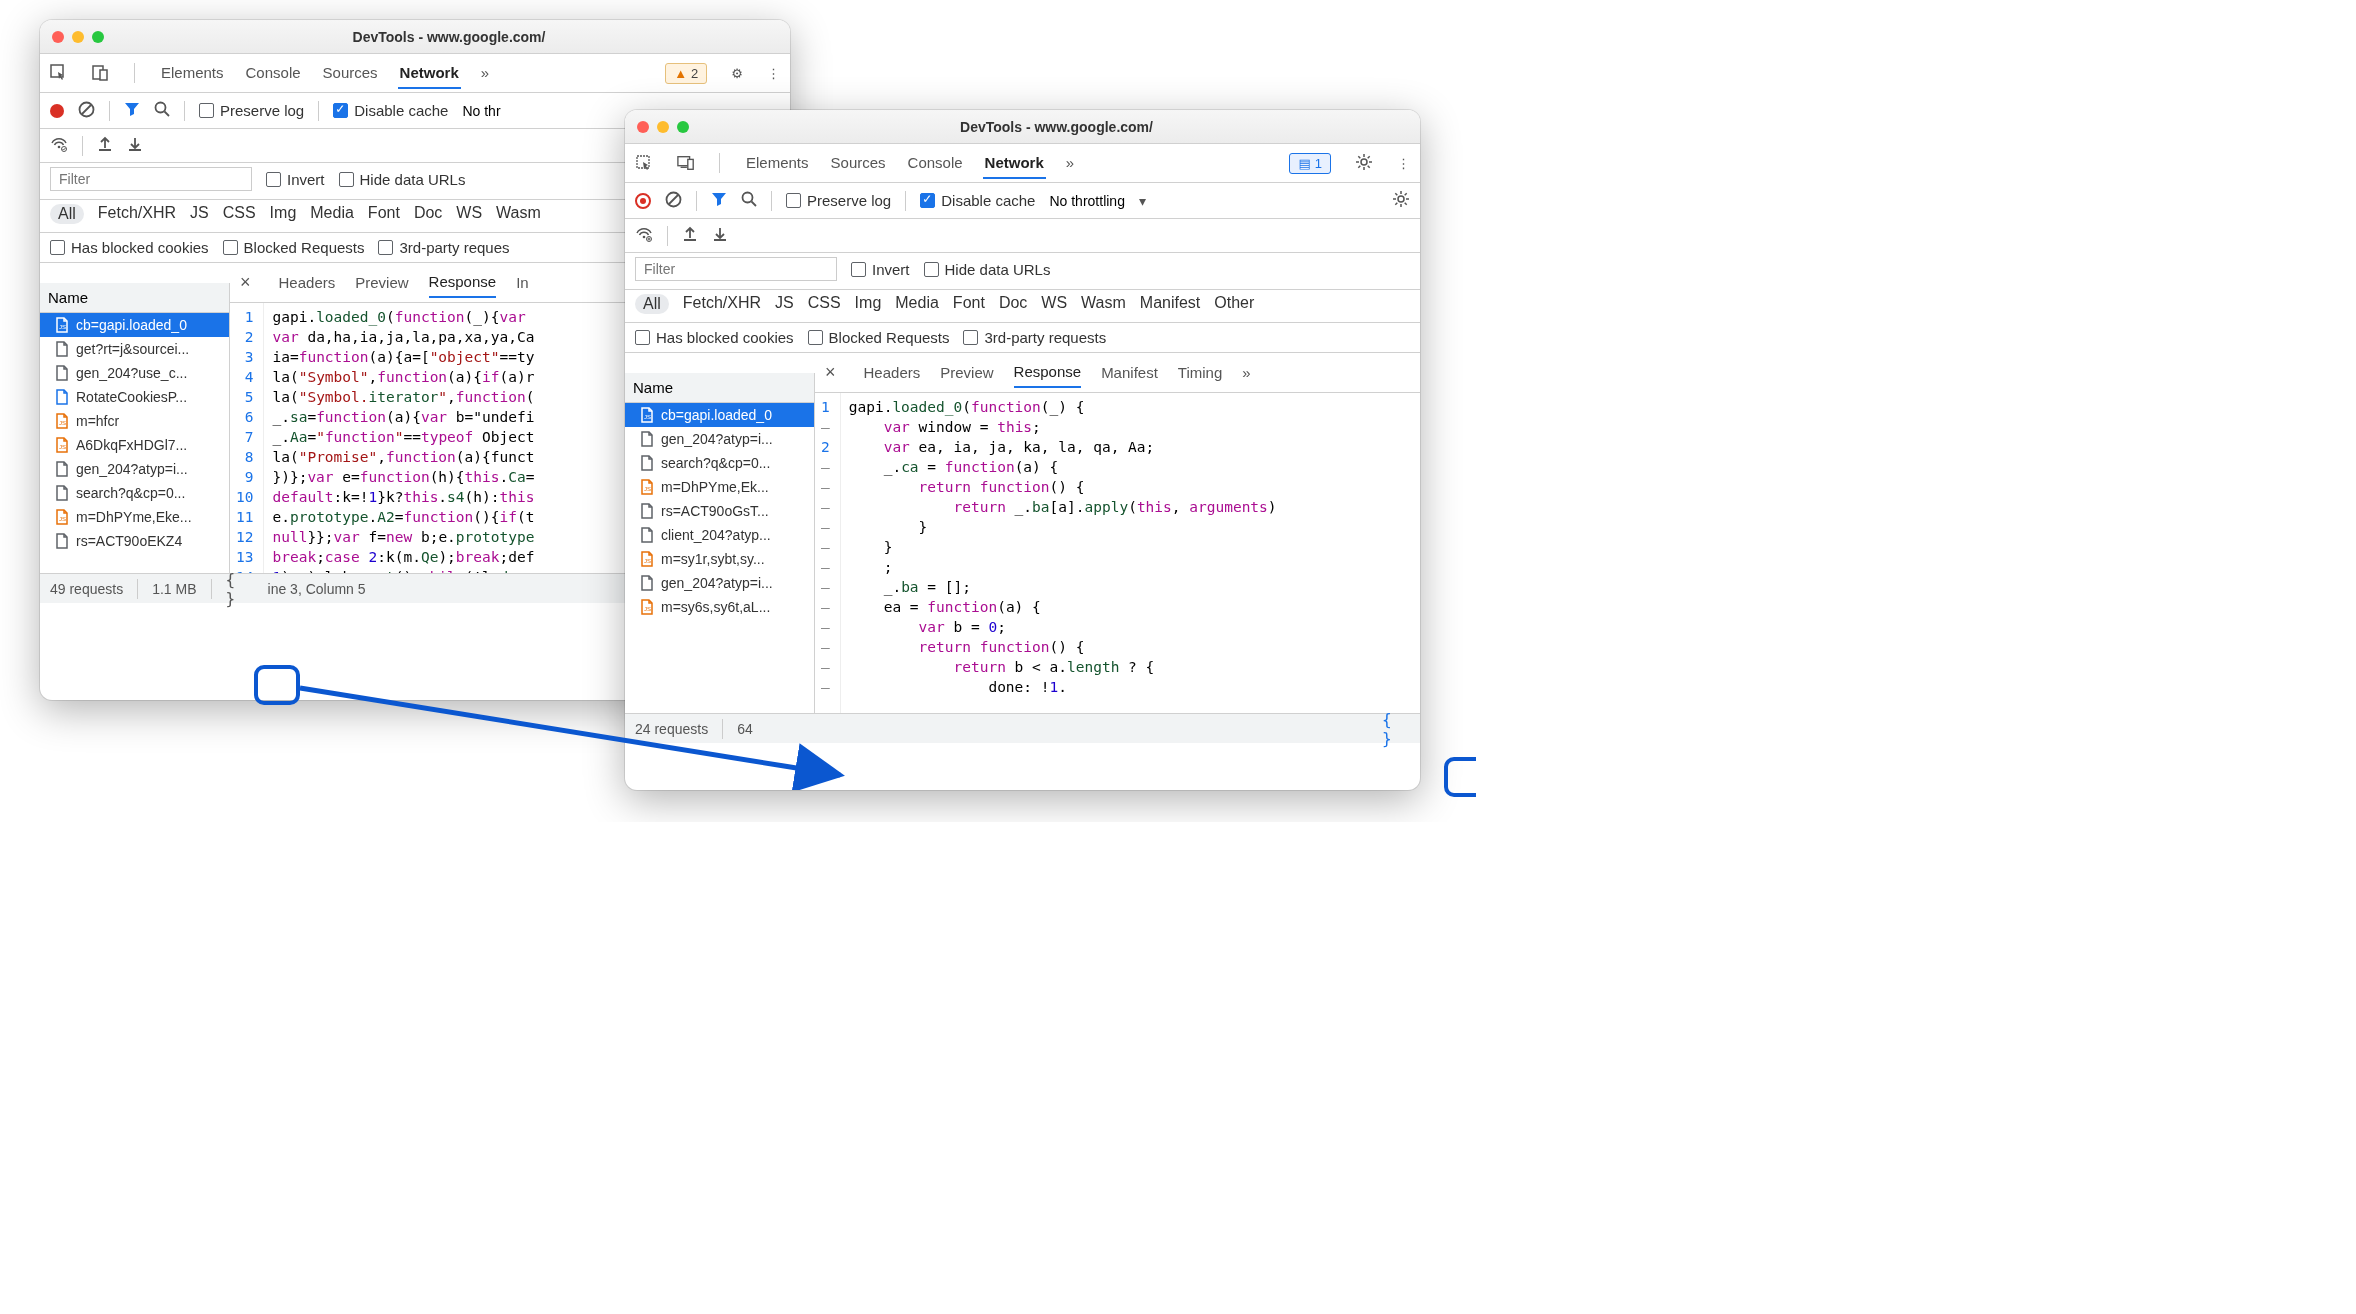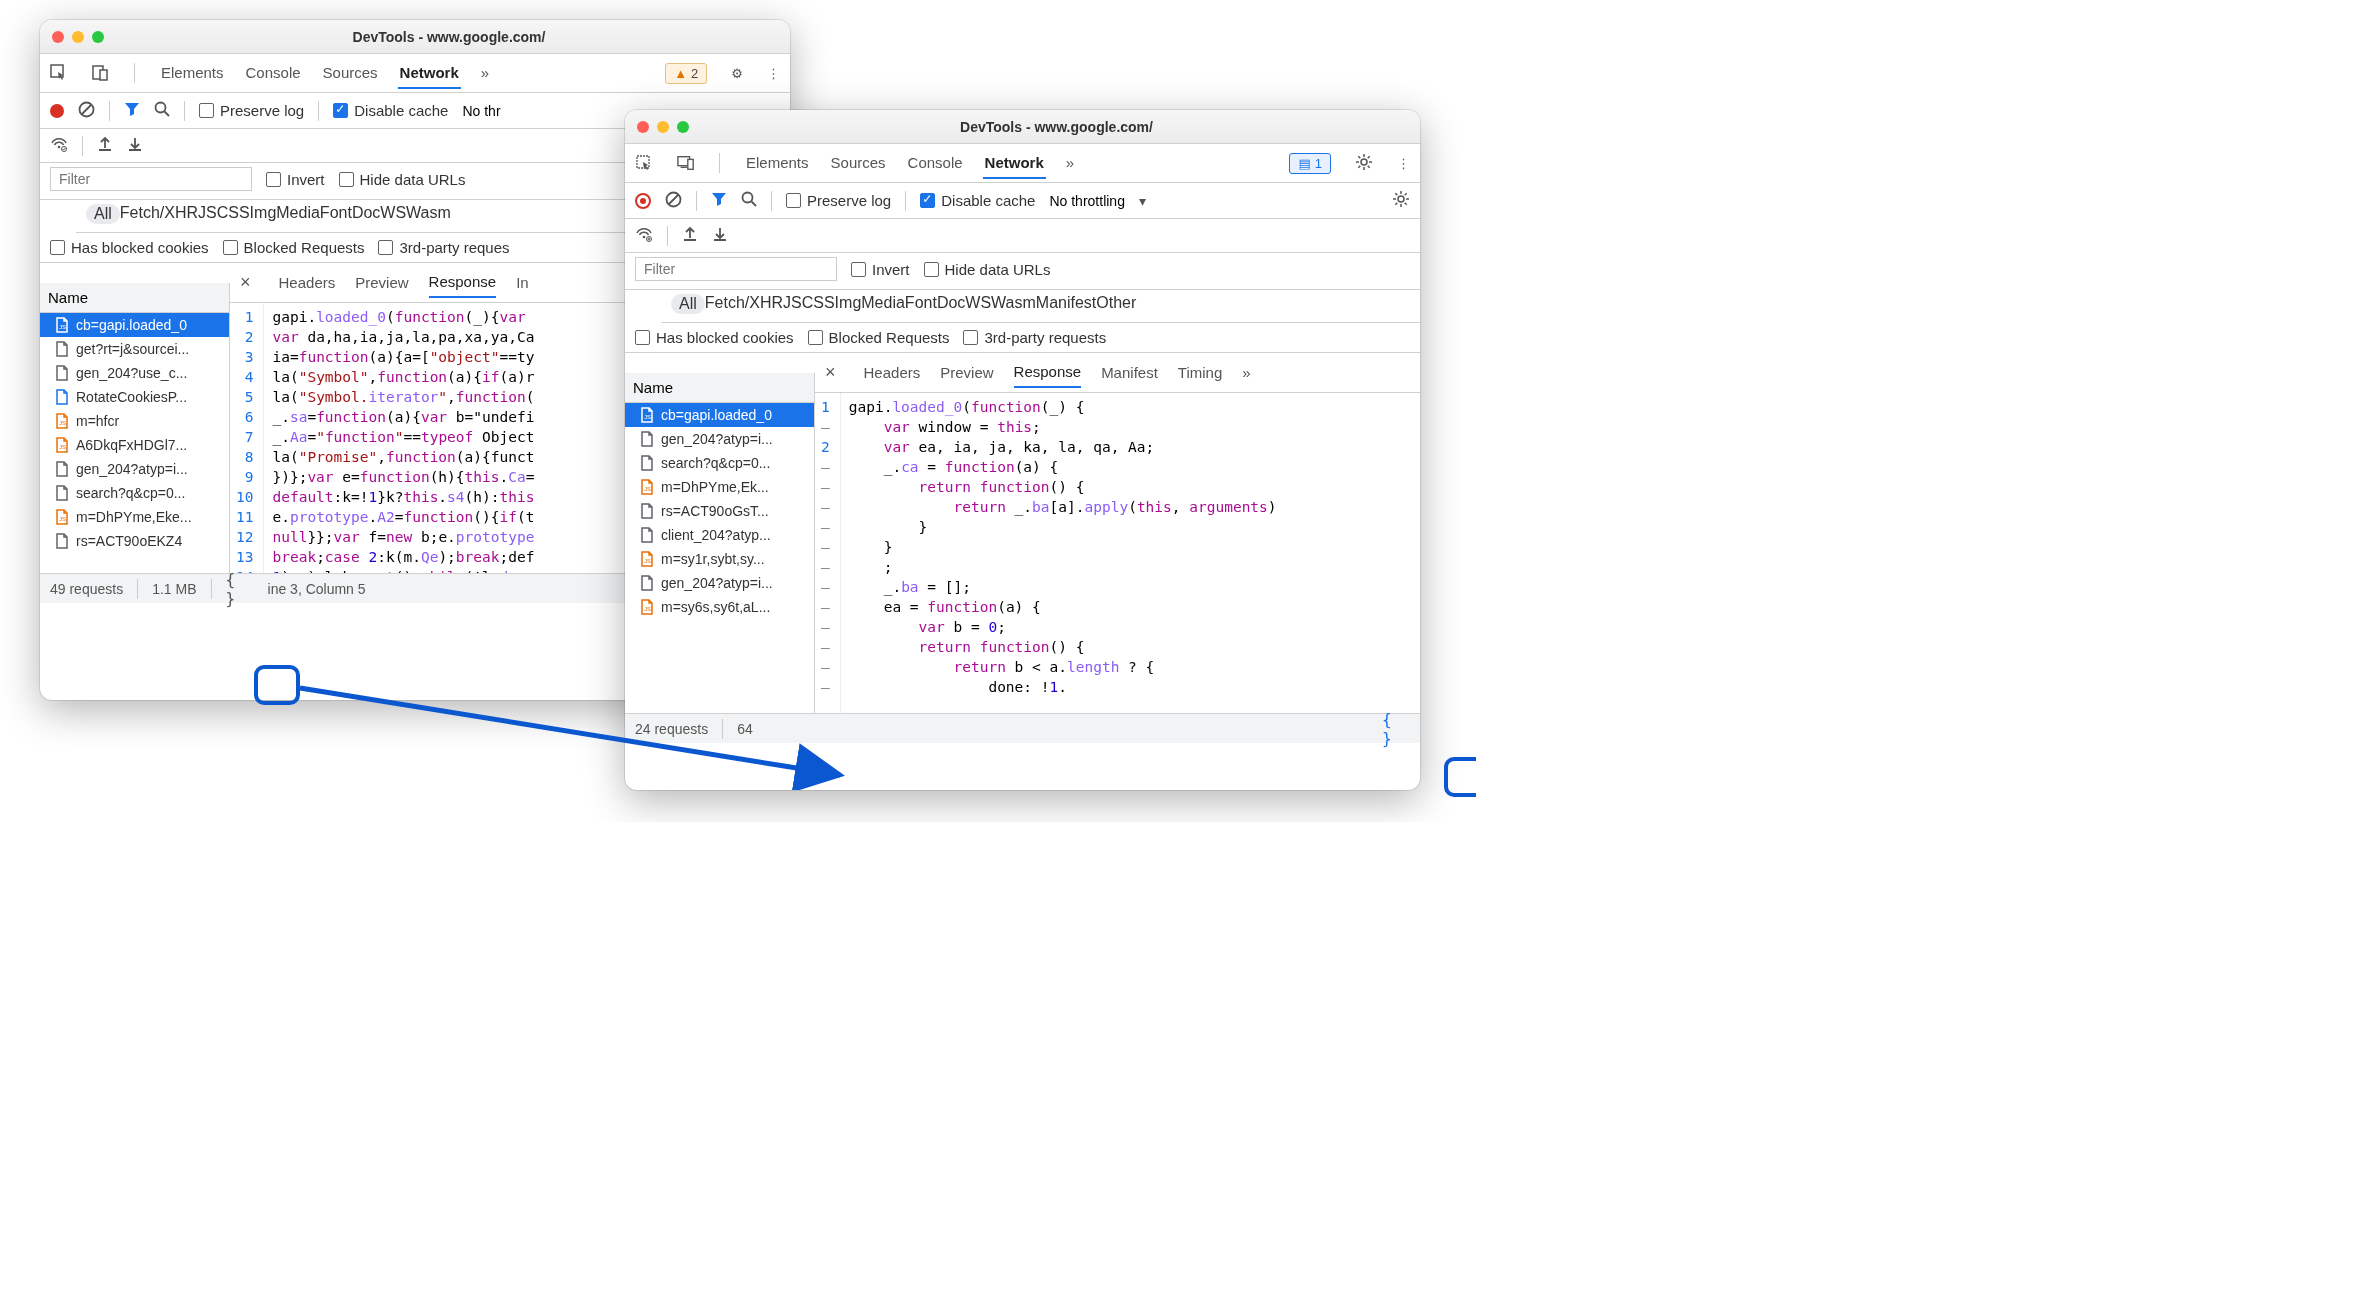--- a/index.html
+++ b/index.html
@@ -27,42 +27,42 @@
 .clear-icon, .filter-icon, .search-icon { color: #555; }
 .filter-icon.blue { color: #1a73e8; }
 .vdiv { width: 1px; height: 20px; background: #ccc; }
 .chk { display: flex; align-items: center; gap: 6px; color: #333; font-size: 15px; }
 .chkbox { width: 15px; height: 15px; border: 1.5px solid #5f6368; border-radius: 2px; }
 .chkbox.checked { background: #1a73e8; border-color: #1a73e8; position: relative; }
 .chkbox.checked::after { content:'✓'; color:#fff; font-size:12px; position:absolute; top:-2px; left:1px; }
 .netbar2 { display: flex; align-items: center; padding: 6px 10px; border-bottom: 1px solid #d0d0d0; gap: 14px; height: 34px; }
 .filterbar { display: flex; align-items: center; padding: 4px 10px 8px; border-bottom: 1px solid #d0d0d0; gap: 14px; flex-wrap: wrap; }
 .filter-input { border: 1px solid #ccc; padding: 3px 8px; width: 202px; height: 24px; font-size: 14px; }
-.filter-chips { display: flex; font-size: 16px; color: #333; flex-wrap: wrap; padding: 4px 10px 8px; border-bottom: 1px solid #d0d0d0; margin-left: 36px; }
+.filter-chips { display: flex; gap: 14px; font-size: 16px; color: #333; flex-wrap: wrap; padding: 4px 10px 8px; border-bottom: 1px solid #d0d0d0; }
 .chip { cursor: pointer; }
 .chip.active { background: #e8eaed; border-radius: 10px; padding: 1px 8px; }
 .cookie-filters { display: flex; gap: 14px; padding: 6px 10px; border-bottom: 1px solid #d0d0d0; font-size: 15px; color: #333; }
 .split { display: flex; height: calc(100% - 250px); }
 .w1 .split { height: 310px; } 
 .w2 .split { height: 360px; }
 .list-col { width: 190px; border-right: 1px solid #d0d0d0; display: flex; flex-direction: column; margin-top: 20px; }
 .list-header { padding: 6px 8px; border-bottom: 1px solid #d0d0d0; font-weight: 500; font-size: 15px; background: #f1f3f4; }
 .list { overflow: hidden; }
 .list-row { display: flex; align-items: center; gap: 6px; padding: 4px 14px; font-size: 14px; color: #333; white-space: nowrap; overflow: hidden; text-overflow: ellipsis; }
 .list-row.sel { background: #1a73e8; color: #fff; }
 .file-icon { width: 16px; height: 16px; flex-shrink: 0; }
 .detail-col { flex: 1; display: flex; flex-direction: column; }
 .detail-tabs { display: flex; align-items: center; padding: 4px 10px; border-bottom: 1px solid #d0d0d0; gap: 20px; font-size: 15px; color: #555; }
 .dtab { padding: 6px 0; cursor: pointer; }
 .dtab.active { color: #222; font-weight: 500; border-bottom: 2px solid #1a73e8; }
 .close-x { color: #555; cursor: pointer; font-size: 18px; padding-right: 8px; }
 .code-area { flex: 1; display: flex; font-family: "SF Mono", Menlo, Consolas, monospace; font-size: 14.5px; overflow: hidden; }
 .gutter { background: #fff; border-right: 1px solid #eee; color: #1a73e8; text-align: right; padding: 4px 10px 4px 6px; line-height: 20px; }
 .gutter .dash { color: #888; }
-.code { padding: 4px 8px; line-height: 20px; white-space: pre; overflow: hidden; } .str { color: #a31515; } .num { color: #1c00cf; } .prop { color: #8b5cf6; } .purple { color: #aa0d91; }
+.code { padding: 4px 8px; line-height: 20px; white-space: pre; overflow: hidden; } .str { color: #a31515; } .num { color: #1c00cf; } .prop { color: #14532d; } .purple { color: #aa0d91; }
 .statusbar { display: flex; align-items: center; padding: 4px 10px; border-top: 1px solid #d0d0d0; height: 30px; background: #f1f3f4; gap: 14px; font-size: 14px; color: #555; }
 .pretty-icon { width: 28px; height: 24px; display: flex; align-items: center; justify-content: center; font-family: monospace; font-size: 16px; color: #555; cursor: pointer; }
 .highlight-box { position: absolute; border: 4px solid #0b57d0; border-radius: 10px; pointer-events: none; z-index: 10; }
 .hb1 { left: 254px; top: 665px; width: 46px; height: 40px; }
 .hb2 { left: 1444px; top: 757px; width: 46px; height: 40px; }
 .arrow { position: absolute; z-index: 9; pointer-events: none; }
 </style>
 </head>
 <body>
 

